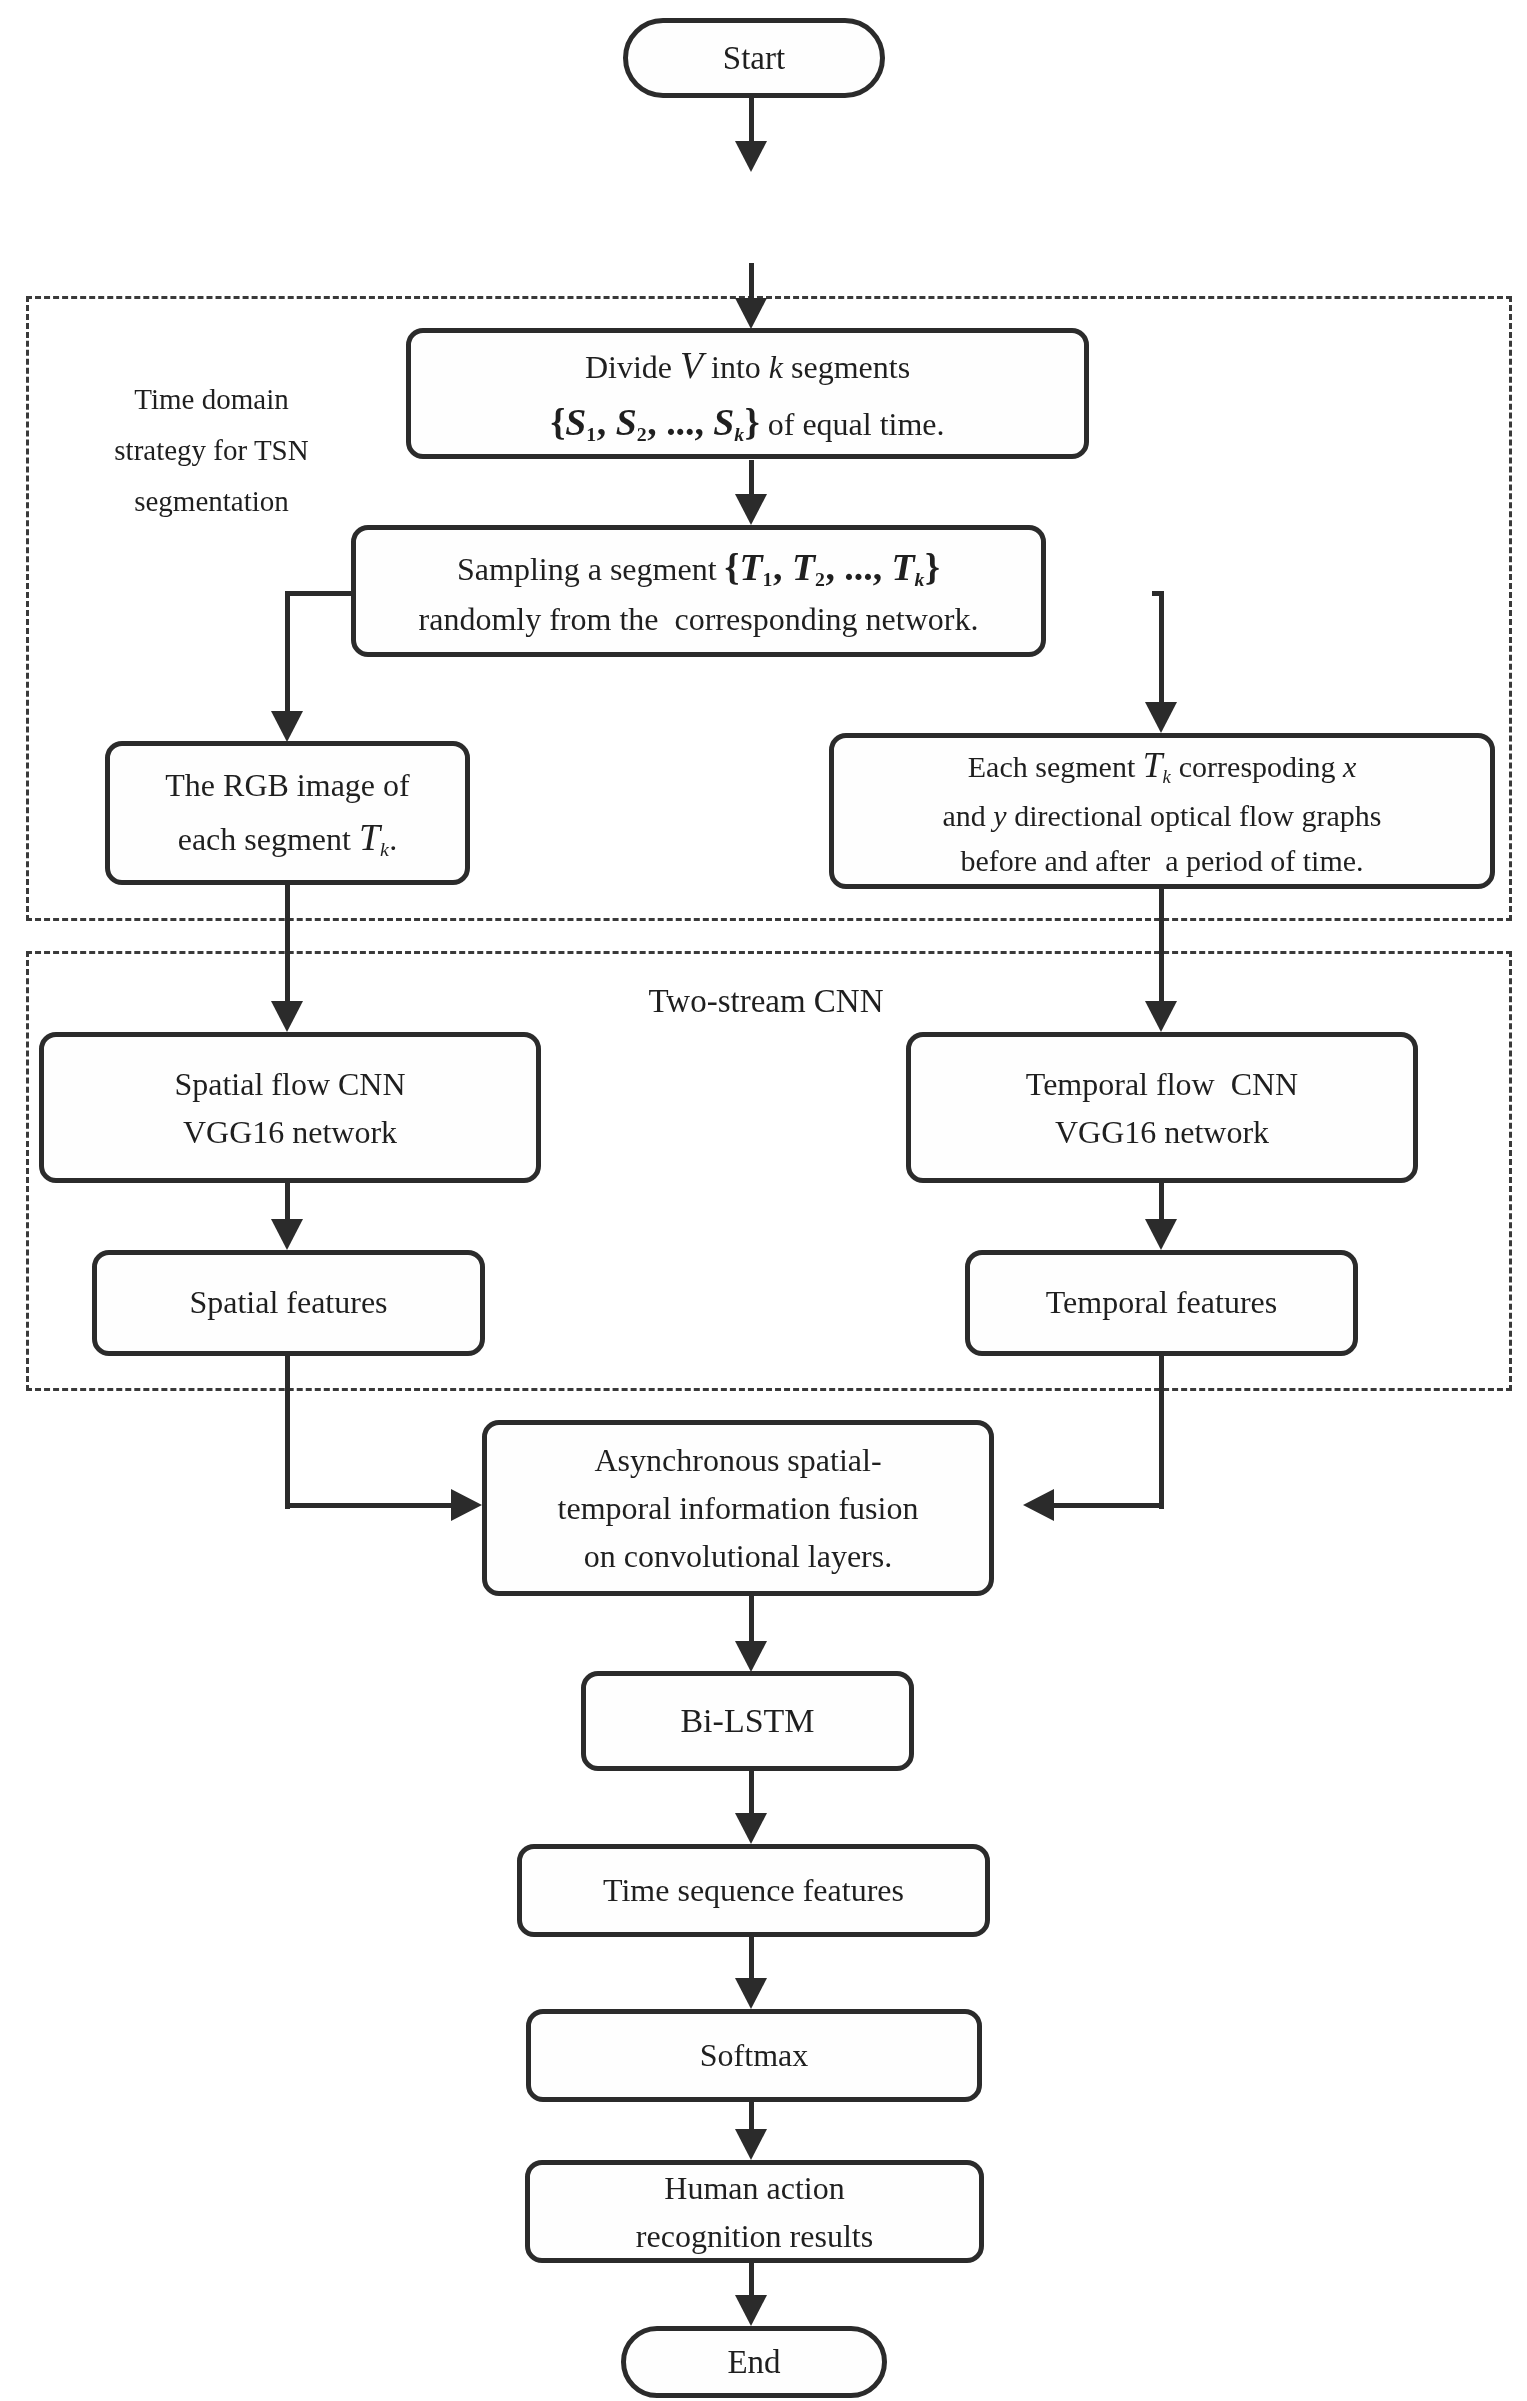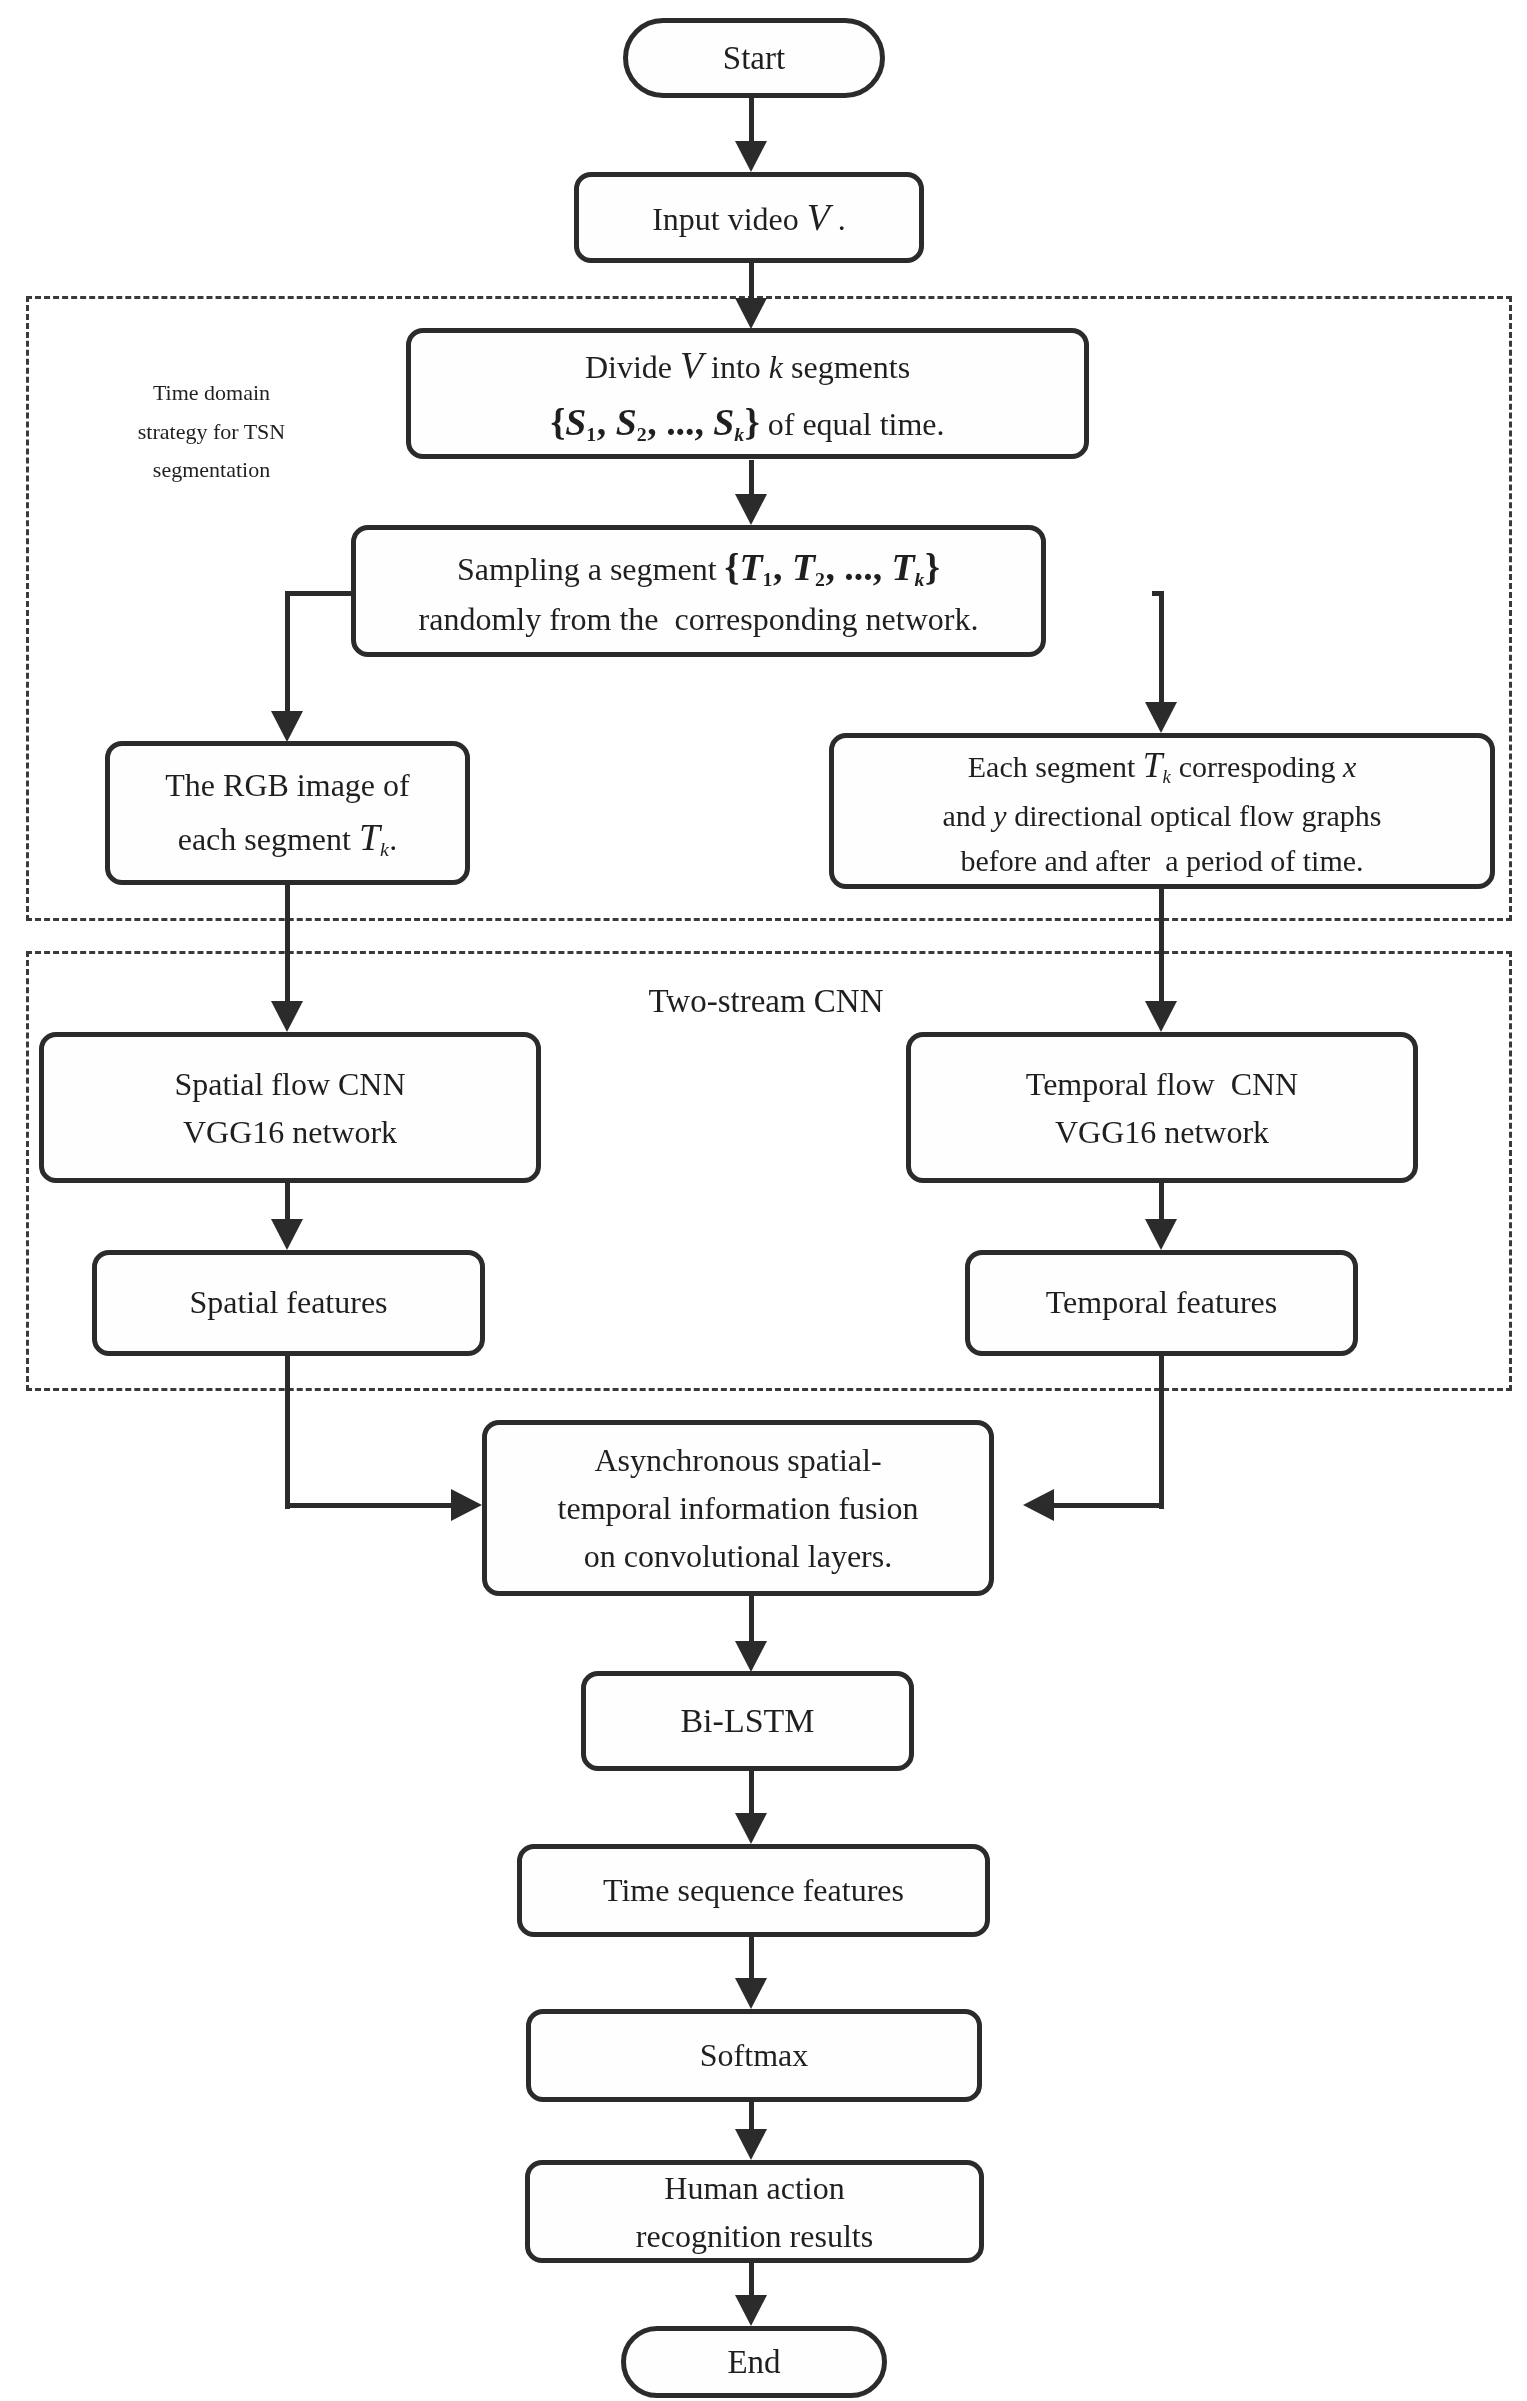--- a/index.html
+++ b/index.html
@@ -30,21 +30,21 @@
   .stadium { border-radius: 51px; }
   .group {
     position: absolute;
     border: 3.4px dashed #3a3a3a;
     background: transparent;
     z-index: 1;
   }
   .group-label {
     position: absolute;
     text-align: center;
-    font-size: 22px;
+    font-size: 29px;
     line-height: 1.75;
     color: #1f1f1f;
     z-index: 2;
   }
   .vline { position: absolute; width: 5.1px;  background: #2b2b2b; z-index: 2; }
   .hline { position: absolute; height: 5.1px; background: #2b2b2b; z-index: 2; }
   .arrow-down {
     position: absolute; width: 0; height: 0; z-index: 2;
     border-left: 16.5px solid transparent;
     border-right: 16.5px solid transparent;
@@ -79,23 +79,20 @@
       <div class="rline"><span>Time domain</span></div>
       <div class="rline"><span>strategy for TSN</span></div>
       <div class="rline"><span>segmentation</span></div>
     </div>
 
   <div class="group" style="left:26px; top:951px; width:1486px; height:440px;"></div>
   <div class="group-label" style="left:595px; top:973px; width:342px; font-size:33px;">Two-stream CNN</div>
 
   <div class="node stadium" style="left:623px; top:18px; width:262px; height:80px; font-size:33px;">Start</div>
 
-  <div class="node" style="left:574px; top:172px; width:350px; height:91px;">
-      <div class="rline"><span>Input video </span><span class="fi fbig">V</span><span> .</span></div>
-    </div>
 
   <div class="node gap" style="left:406px; top:328px; width:683px; height:131px;">
       <div class="rline"><span>Divide </span><span class="fi fbig">V</span><span> into </span><span class="fi">k</span><span> segments</span></div>
       <div class="rline"><span class="fb fbig">{</span><span class="fi fb fbig">S</span><span class="fb fsub">1</span><span class="fb fbig">, </span><span class="fi fb fbig">S</span><span class="fb fsub">2</span><span class="fb fbig">, ..., </span><span class="fi fb fbig">S</span><span class="fi fb fsub">k</span><span class="fb fbig">}</span><span> of equal time.</span></div>
     </div>
 
   <div class="node gap" style="left:351px; top:525px; width:695px; height:132px;">
       <div class="rline"><span>Sampling a segment </span><span class="fb fbig">{</span><span class="fi fb fbig">T</span><span class="fb fsub">1</span><span class="fb fbig">, </span><span class="fi fb fbig">T</span><span class="fb fsub">2</span><span class="fb fbig">, ..., </span><span class="fi fb fbig">T</span><span class="fi fb fsub">k</span><span class="fb fbig">}</span></div>
       <div class="rline"><span>randomly from the  corresponding network.</span></div>
     </div>

